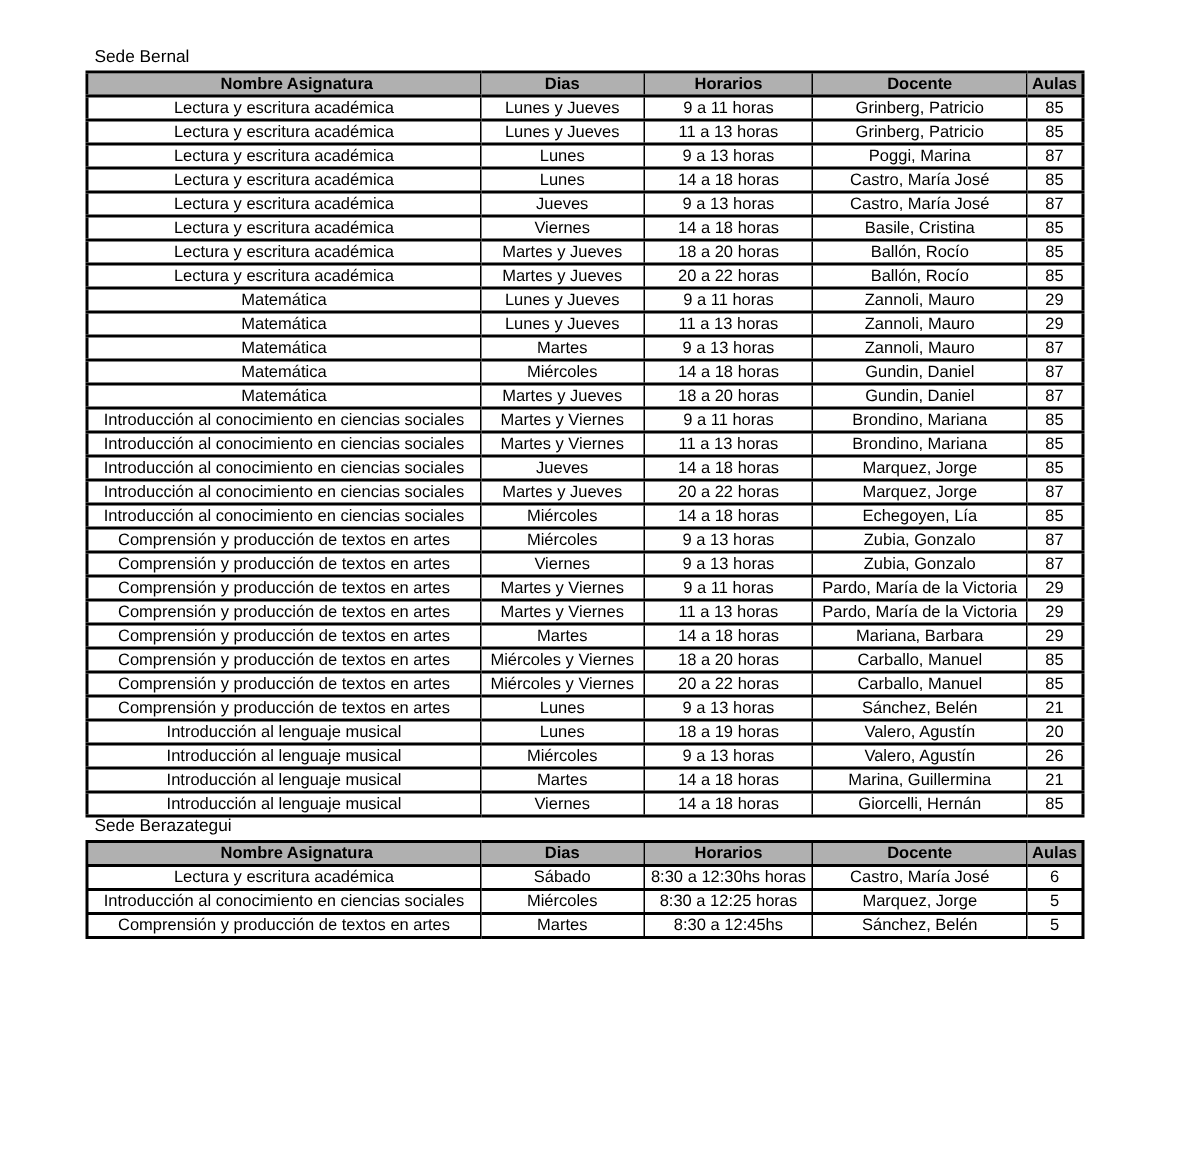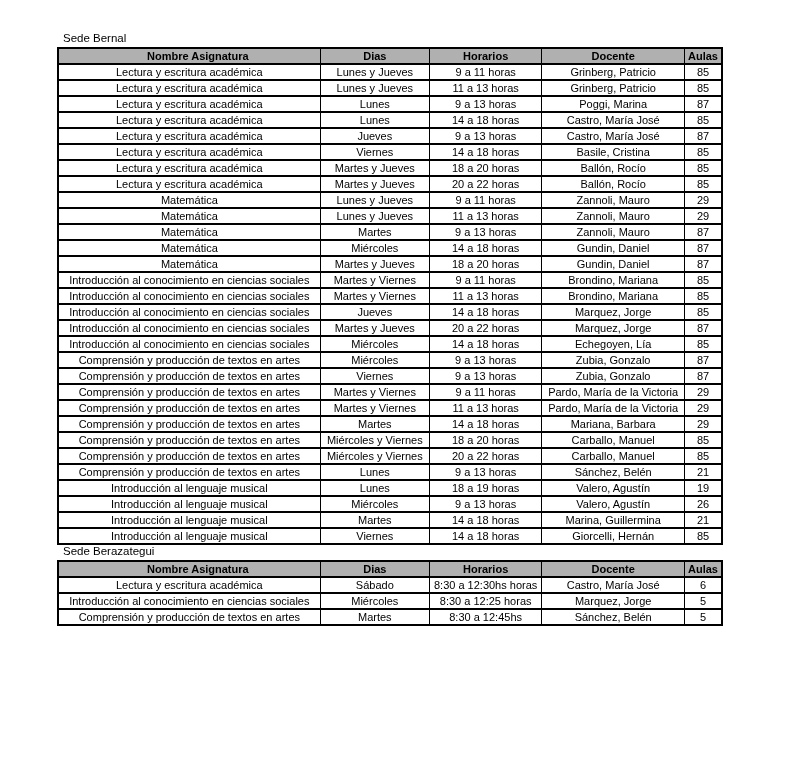--- a/index.html
+++ b/index.html
@@ -254,21 +254,21 @@
             <td>Lunes</td>
             <td>9 a 13 horas</td>
             <td>Sánchez, Belén</td>
             <td>21</td>
           </tr>
           <tr>
             <td>Introducción al lenguaje musical</td>
             <td>Lunes</td>
             <td>18 a 19 horas</td>
             <td>Valero, Agustín</td>
-            <td>19</td>
+            <td>20</td>
           </tr>
           <tr>
             <td>Introducción al lenguaje musical</td>
             <td>Miércoles</td>
             <td>9 a 13 horas</td>
             <td>Valero, Agustín</td>
             <td>26</td>
           </tr>
           <tr>
             <td>Introducción al lenguaje musical</td>

